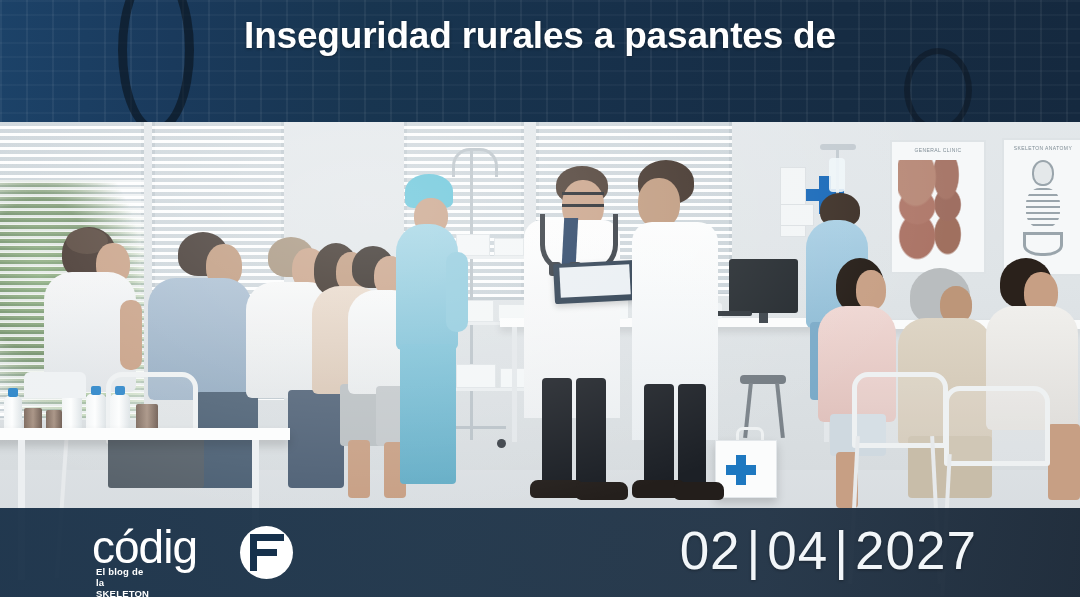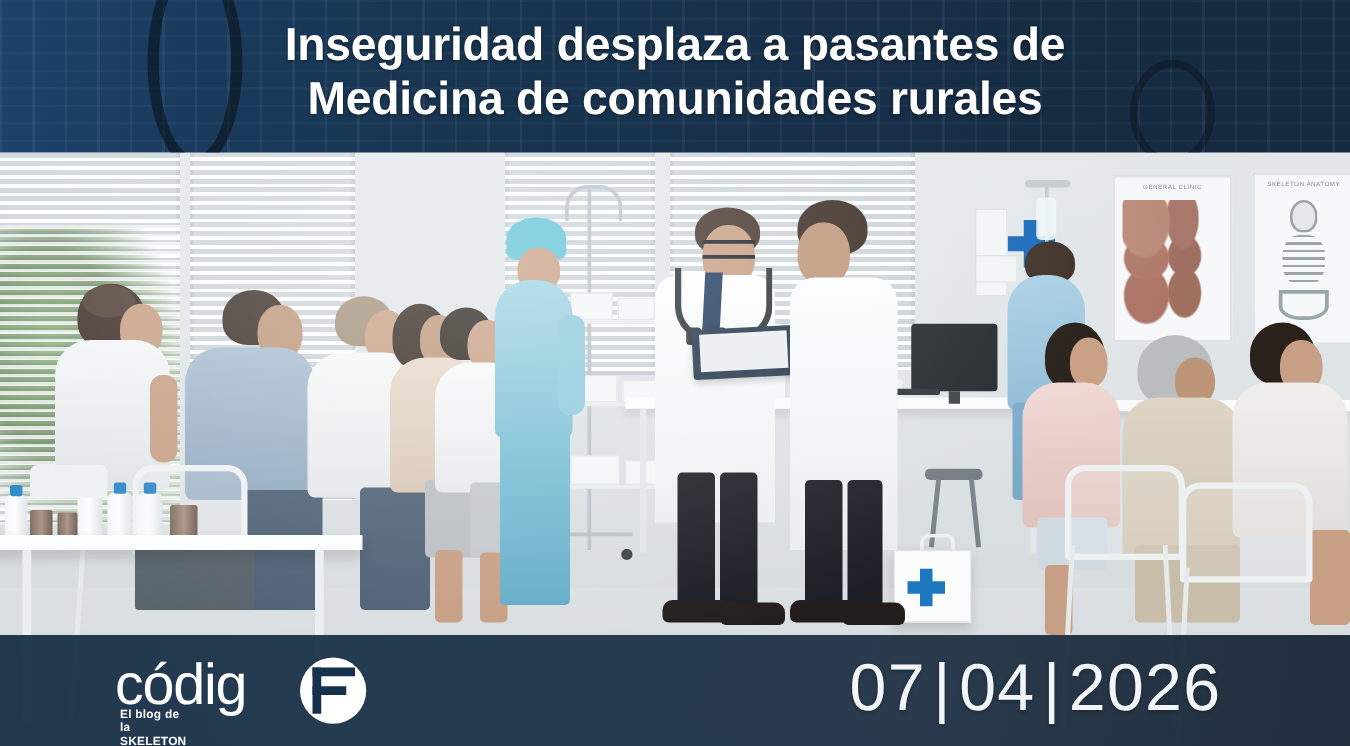--- a/index.html
+++ b/index.html
@@ -391,36 +391,35 @@
     <div class="table"></div>
     <div class="table-leg" style="left:18px;"></div>
     <div class="table-leg" style="left:252px;"></div>
 
     <div style="position:absolute;inset:0;background:radial-gradient(ellipse at 34% 34%,rgba(255,255,255,.30) 0%,rgba(255,255,255,0) 58%);pointer-events:none;"></div>
   </div>
 
   <div class="header">
     <div class="hdr-ring2"></div>
     <div class="headline">
-      <span>Inseguridad desplaza a pasantes de</span>
-      <span>Medicina de comunidades rurales</span>
+      <span>Inseguridad rurales a pasantes de</span>
     </div>
   </div>
 
   <div class="footer">
 
     <div class="logo">
       <div class="logo-word">códig</div>
       <div class="logo-tag">El blog de la SKELETON</div>
       <div class="logo-mark">
         <i class="fbar v"></i>
           <i class="fbar h1"></i>
           <i class="fbar h2"></i>
       </div>
     </div>
 
     <div class="date">
-      <span>07</span><span class="sep">|</span><span>04</span><span class="sep">|</span><span>2026</span>
+      <span>02</span><span class="sep">|</span><span>04</span><span class="sep">|</span><span>2027</span>
     </div>
 
   </div>
 
 </div>
 
 </body></html>

